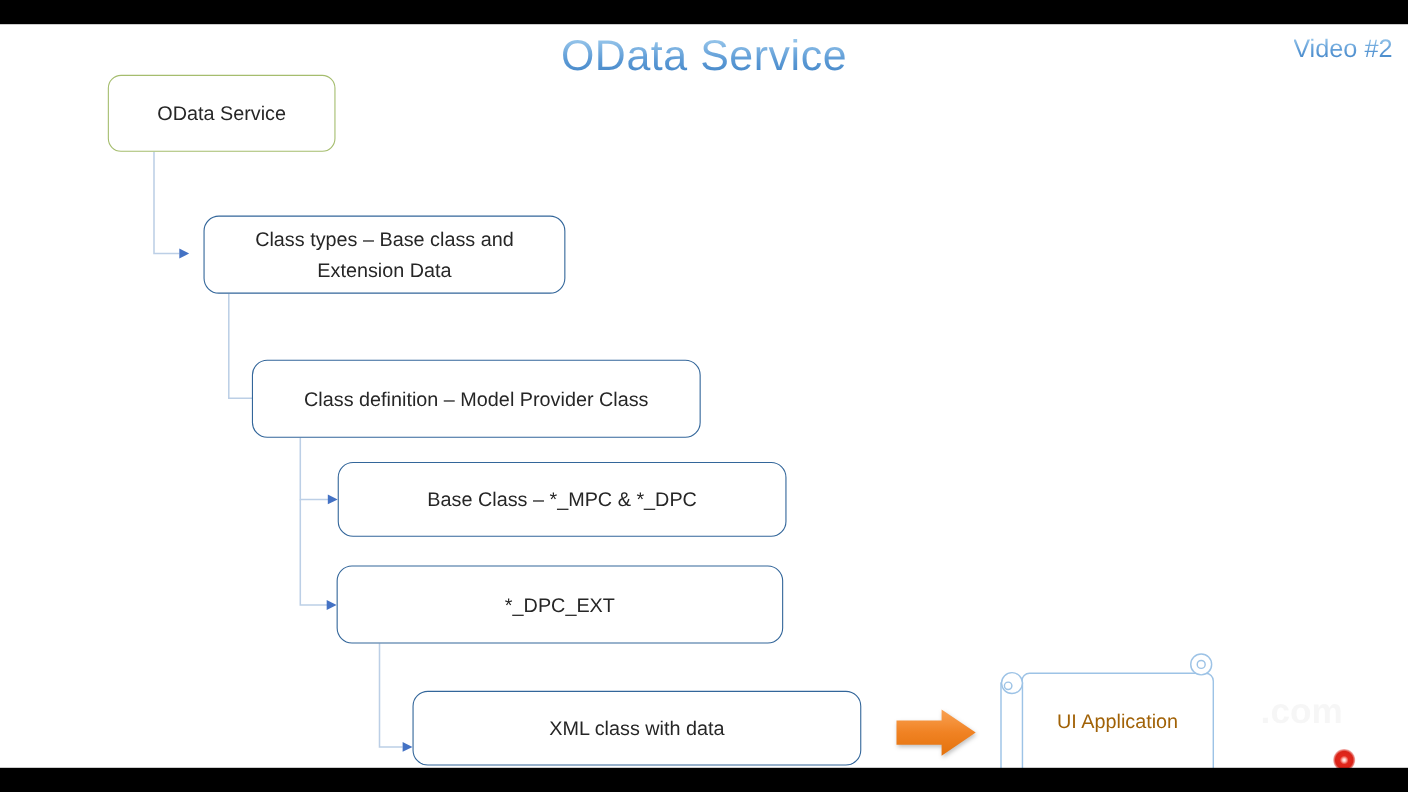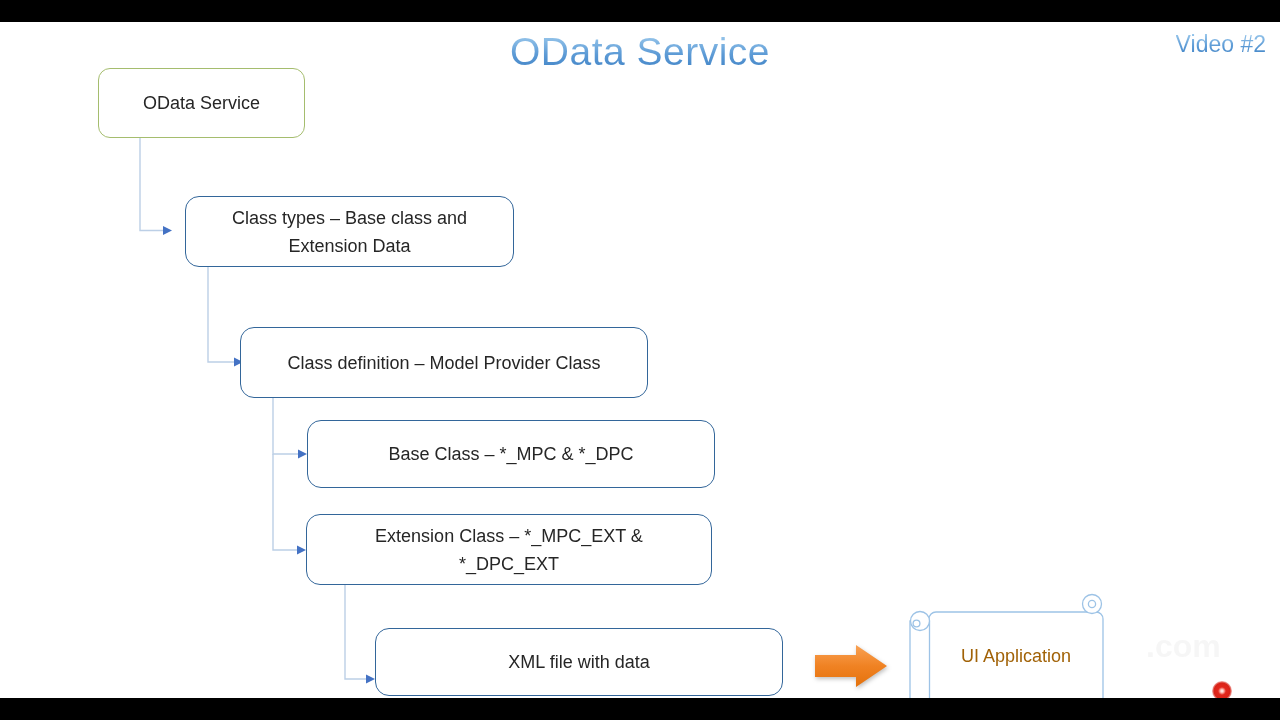--- a/index.html
+++ b/index.html
@@ -32,21 +32,21 @@
 
   .node {
     position:absolute; box-sizing:border-box; background:#fff;
     border:1.5px solid #33669a; border-radius:14px;
     display:flex; flex-direction:column; align-items:center; justify-content:center;
     font-size:18px; line-height:28px; color:#262626; text-align:center; z-index:2;
   }
   .node-line { display:block; white-space:nowrap; }
   #node-odata    { left:98px;  top:68px;  width:207px; height:70px; border:1.2px solid #a5bd6e; border-radius:12px; }
   #node-types    { left:185px; top:196px; width:329px; height:71px; }
-  #node-def      { left:240px; top:327px; width:408px; height:71px; }
+  #node-def      { left:229px; top:327px; width:408px; height:71px; }
   #node-base     { left:307px; top:420px; width:408px; height:68px;text-align:center; }
   #node-ext      { left:306px; top:514px; width:406px; height:71px; }
   #node-xml      { left:375px; top:628px; width:408px; height:68px; }
 
   .scroll-label {
     position:absolute; left:929px; top:612px; width:174px; height:88px;
     display:flex; align-items:center; justify-content:center;
     font-size:18px; color:#a16207; z-index:3;
   }
 
@@ -123,25 +123,24 @@
 
 <div class="node" id="node-def">
   <span class="node-line">Class definition – Model Provider Class</span>
 </div>
 
 <div class="node" id="node-base">
   <span class="node-line">Base Class – *_MPC &amp; *_DPC</span>
 </div>
 
 <div class="node" id="node-ext">
-  <span class="node-line">Extension Class – *_MPC_EXT &amp;</span>
   <span class="node-line">*_DPC_EXT</span>
 </div>
 
 <div class="node" id="node-xml">
-  <span class="node-line">XML file with data</span>
+  <span class="node-line">XML class with data</span>
 </div>
 
 <div class="scroll-label">
   <span class="node-line">UI Application</span>
 </div>
 
 <div class="record-dot"></div>
 
 </body></html>

